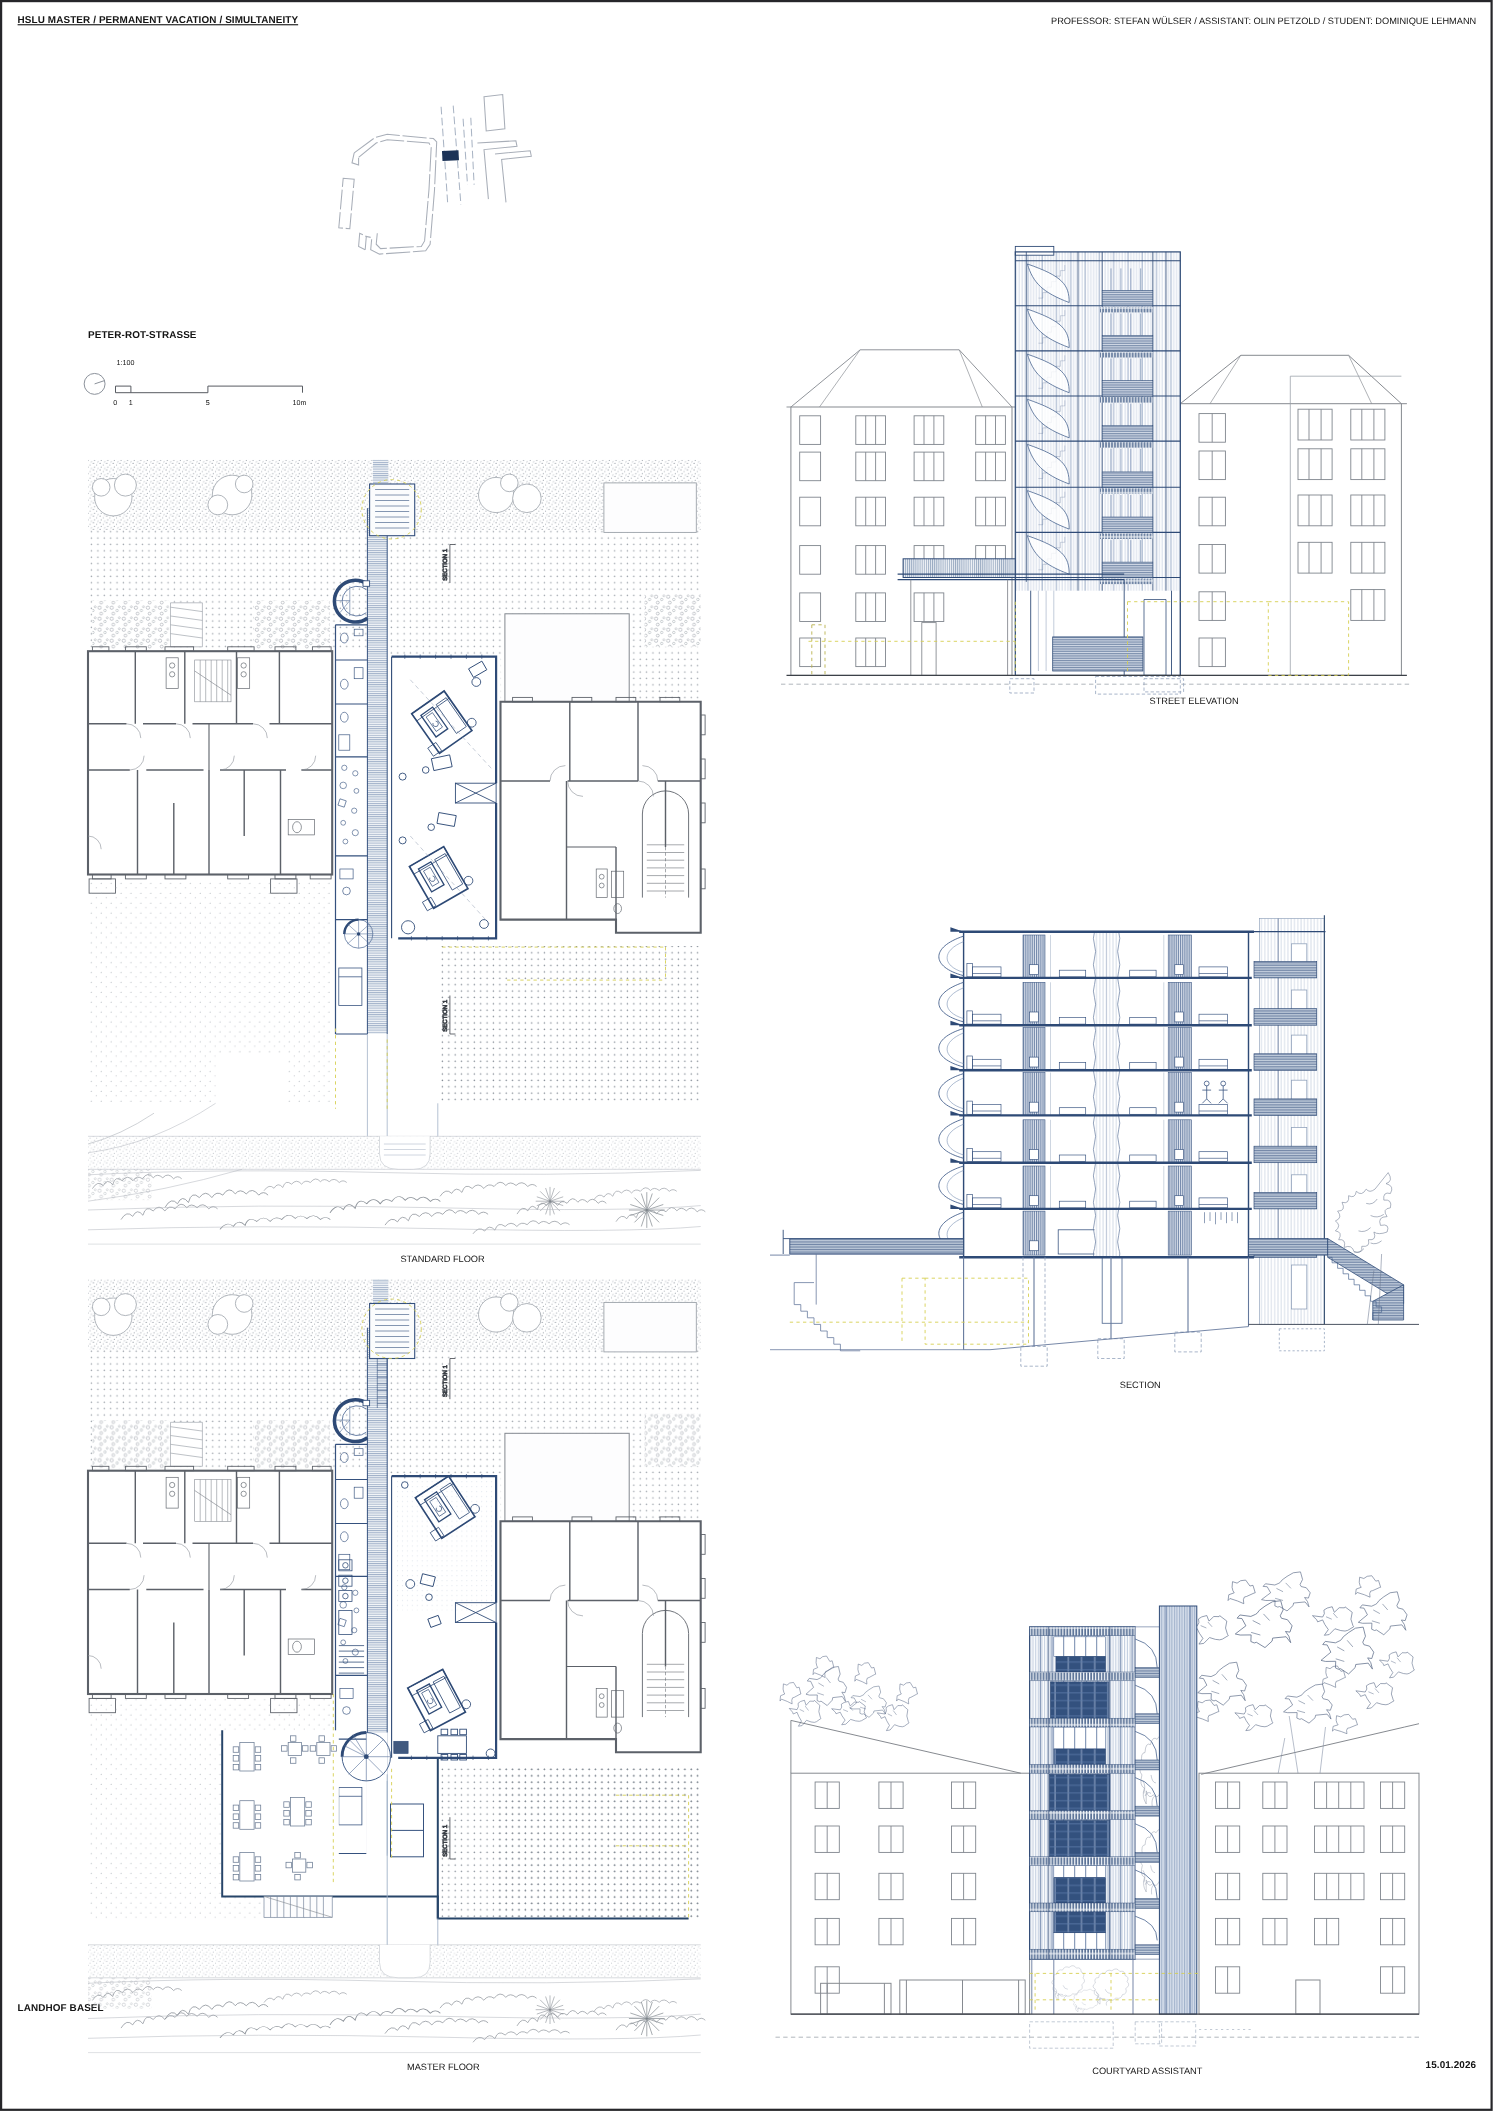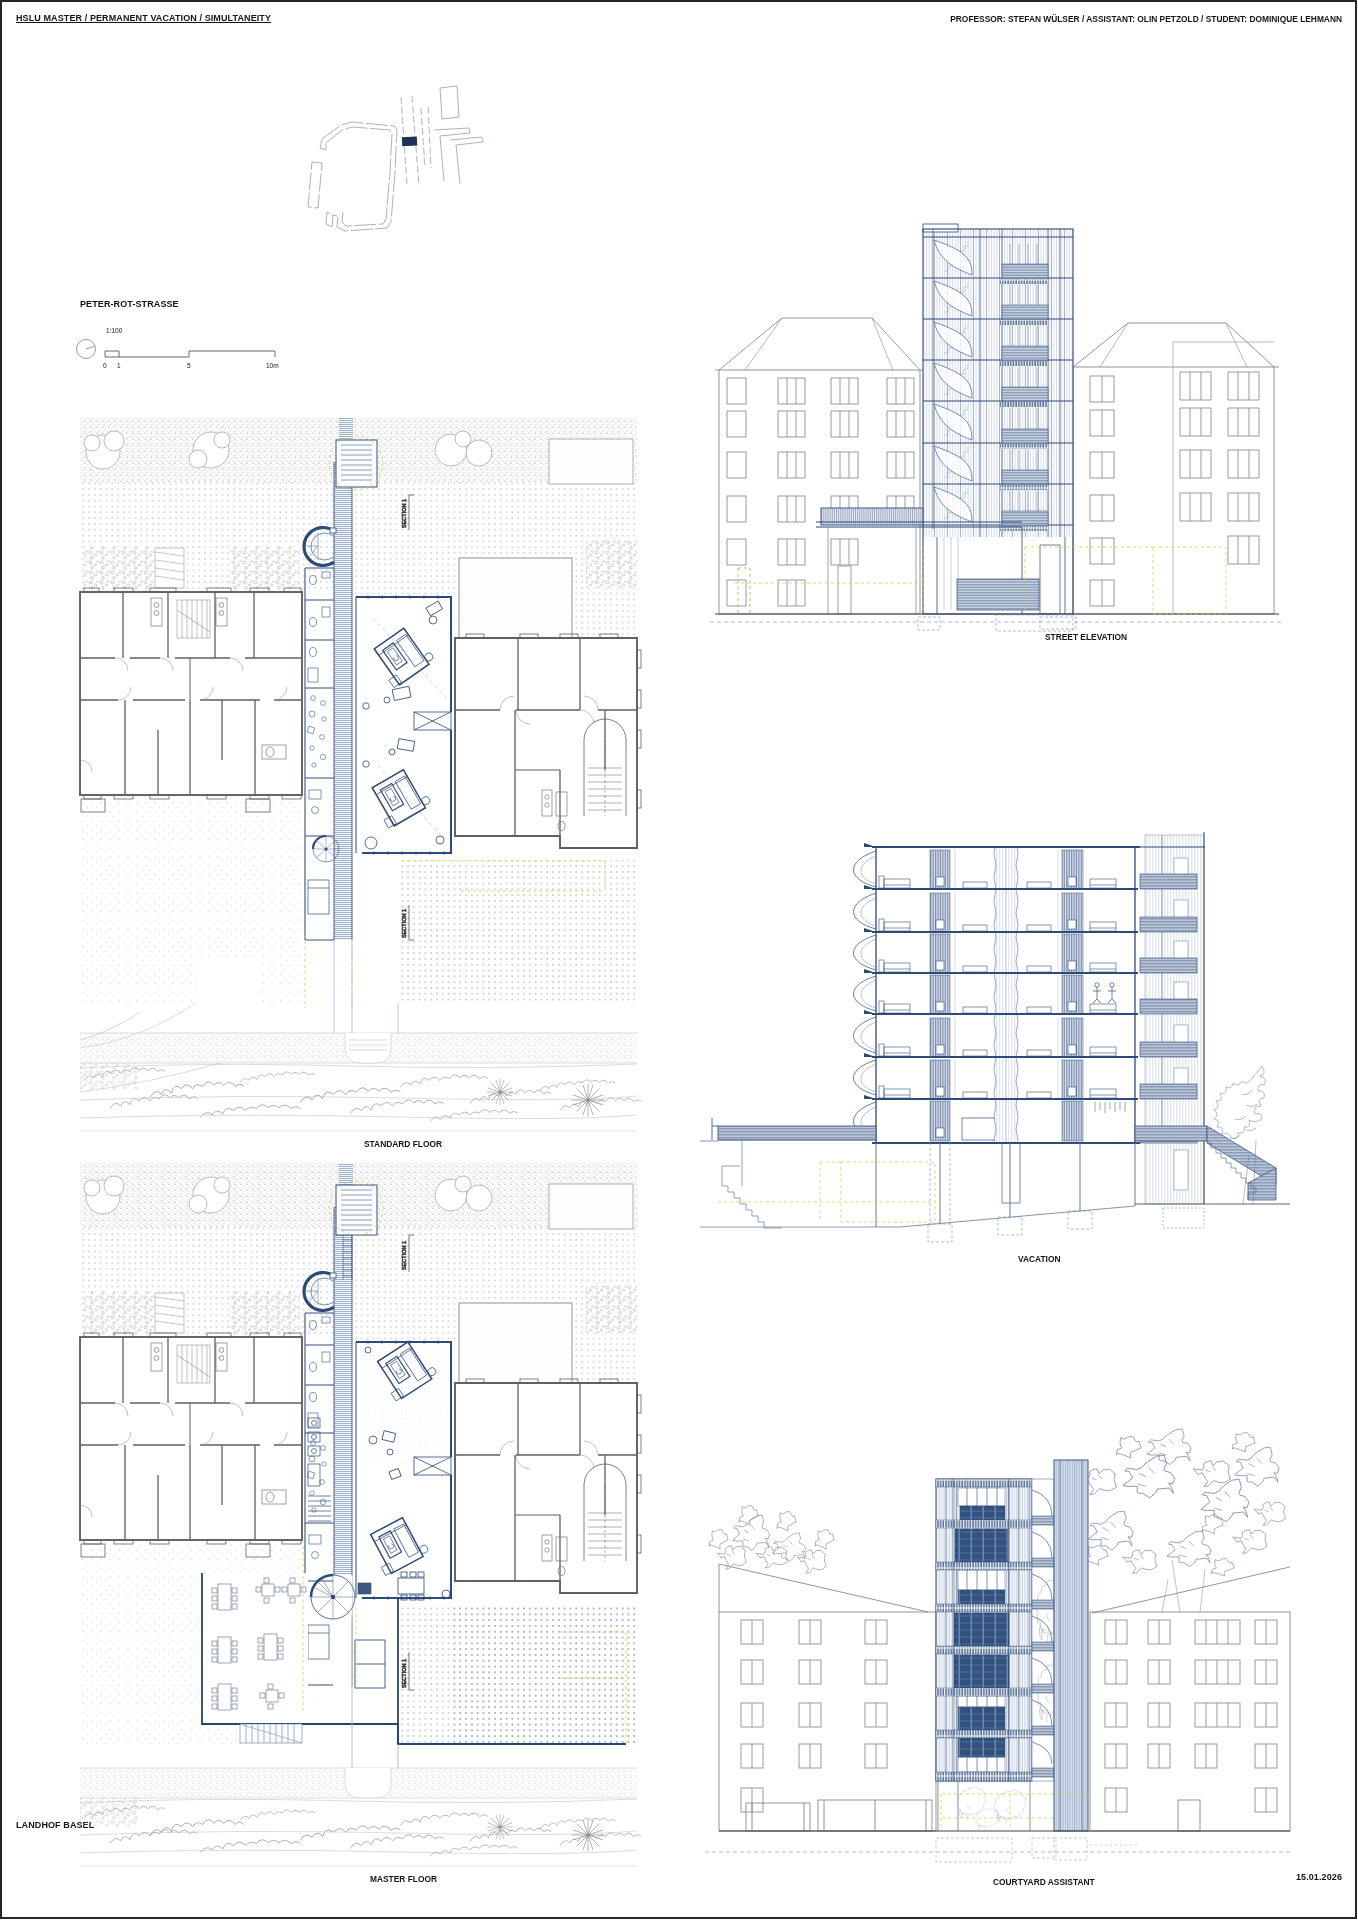--- a/index.html
+++ b/index.html
@@ -1,19 +1,19 @@
 <!DOCTYPE html>
 <html><head>
 <meta charset="utf-8">
 <style>
 html,body{margin:0;padding:0;background:#fff;}
 body{width:1358px;height:1920px;position:relative;font-family:"Liberation Sans",sans-serif;overflow:hidden;}
 .abs{position:absolute;}
 .lbl{font-weight:bold;font-size:9px;color:#141414;letter-spacing:.1px;white-space:nowrap;}
-.lb2{position:absolute;font-weight:bold;font-size:8.4px;color:#141414;white-space:nowrap;padding-left:37px;}
+.lb2{position:absolute;font-weight:normal;font-size:8.4px;color:#141414;white-space:nowrap;padding-left:37px;}
 svg{display:block;}
 </style>
 </head>
 <body>
 
 <div class="abs" style="left:0;top:0;width:1353px;height:1915px;border:2.5px solid #26262a;"></div>
 
 <div class="abs lbl" style="left:16px;top:13px;text-decoration:underline;">HSLU MASTER / PERMANENT VACATION / SIMULTANEITY</div>
 
 <div class="lb2" style="right:16px;top:13.5px;">PROFESSOR: STEFAN WÜLSER / ASSISTANT: OLIN PETZOLD / STUDENT: DOMINIQUE LEHMANN</div>
@@ -67,21 +67,21 @@
     <text x="103" y="368">0</text>
     <text x="117" y="368">1</text>
     <text x="187" y="368">5</text>
     <text x="266" y="368">10m</text>
   </g>
 </svg>
 
 <div class="lb2" style="left:327px;top:1139px;text-align:center;">STANDARD FLOOR</div>
 <div class="lb2" style="left:333px;top:1874px;">MASTER FLOOR</div>
 <div class="lb2" style="left:965px;top:632px;margin-left:43px;">STREET ELEVATION</div>
-<div class="lb2" style="left:981px;top:1254px;">VACATION</div>
+<div class="lb2" style="left:981px;top:1254px;">SECTION</div>
 <div class="lb2" style="left:956px;top:1877px;">COURTYARD ASSISTANT</div>
 
 <svg class="abs" style="left:75px;top:410px;" width="570" height="740" viewBox="75 410 570 740">
 <defs>
 
   <pattern id="pSpeck" width="6" height="6" patternUnits="userSpaceOnUse">
     <circle cx="1" cy="1.2" r="0.6" fill="#9ba1a9"></circle>
     <circle cx="3.9" cy="2.7" r="0.5" fill="#aab0b7"></circle>
     <circle cx="2" cy="4.7" r="0.55" fill="#a2a8b0"></circle>
     <circle cx="5.2" cy="5.3" r="0.45" fill="#b2b8bf"></circle>

